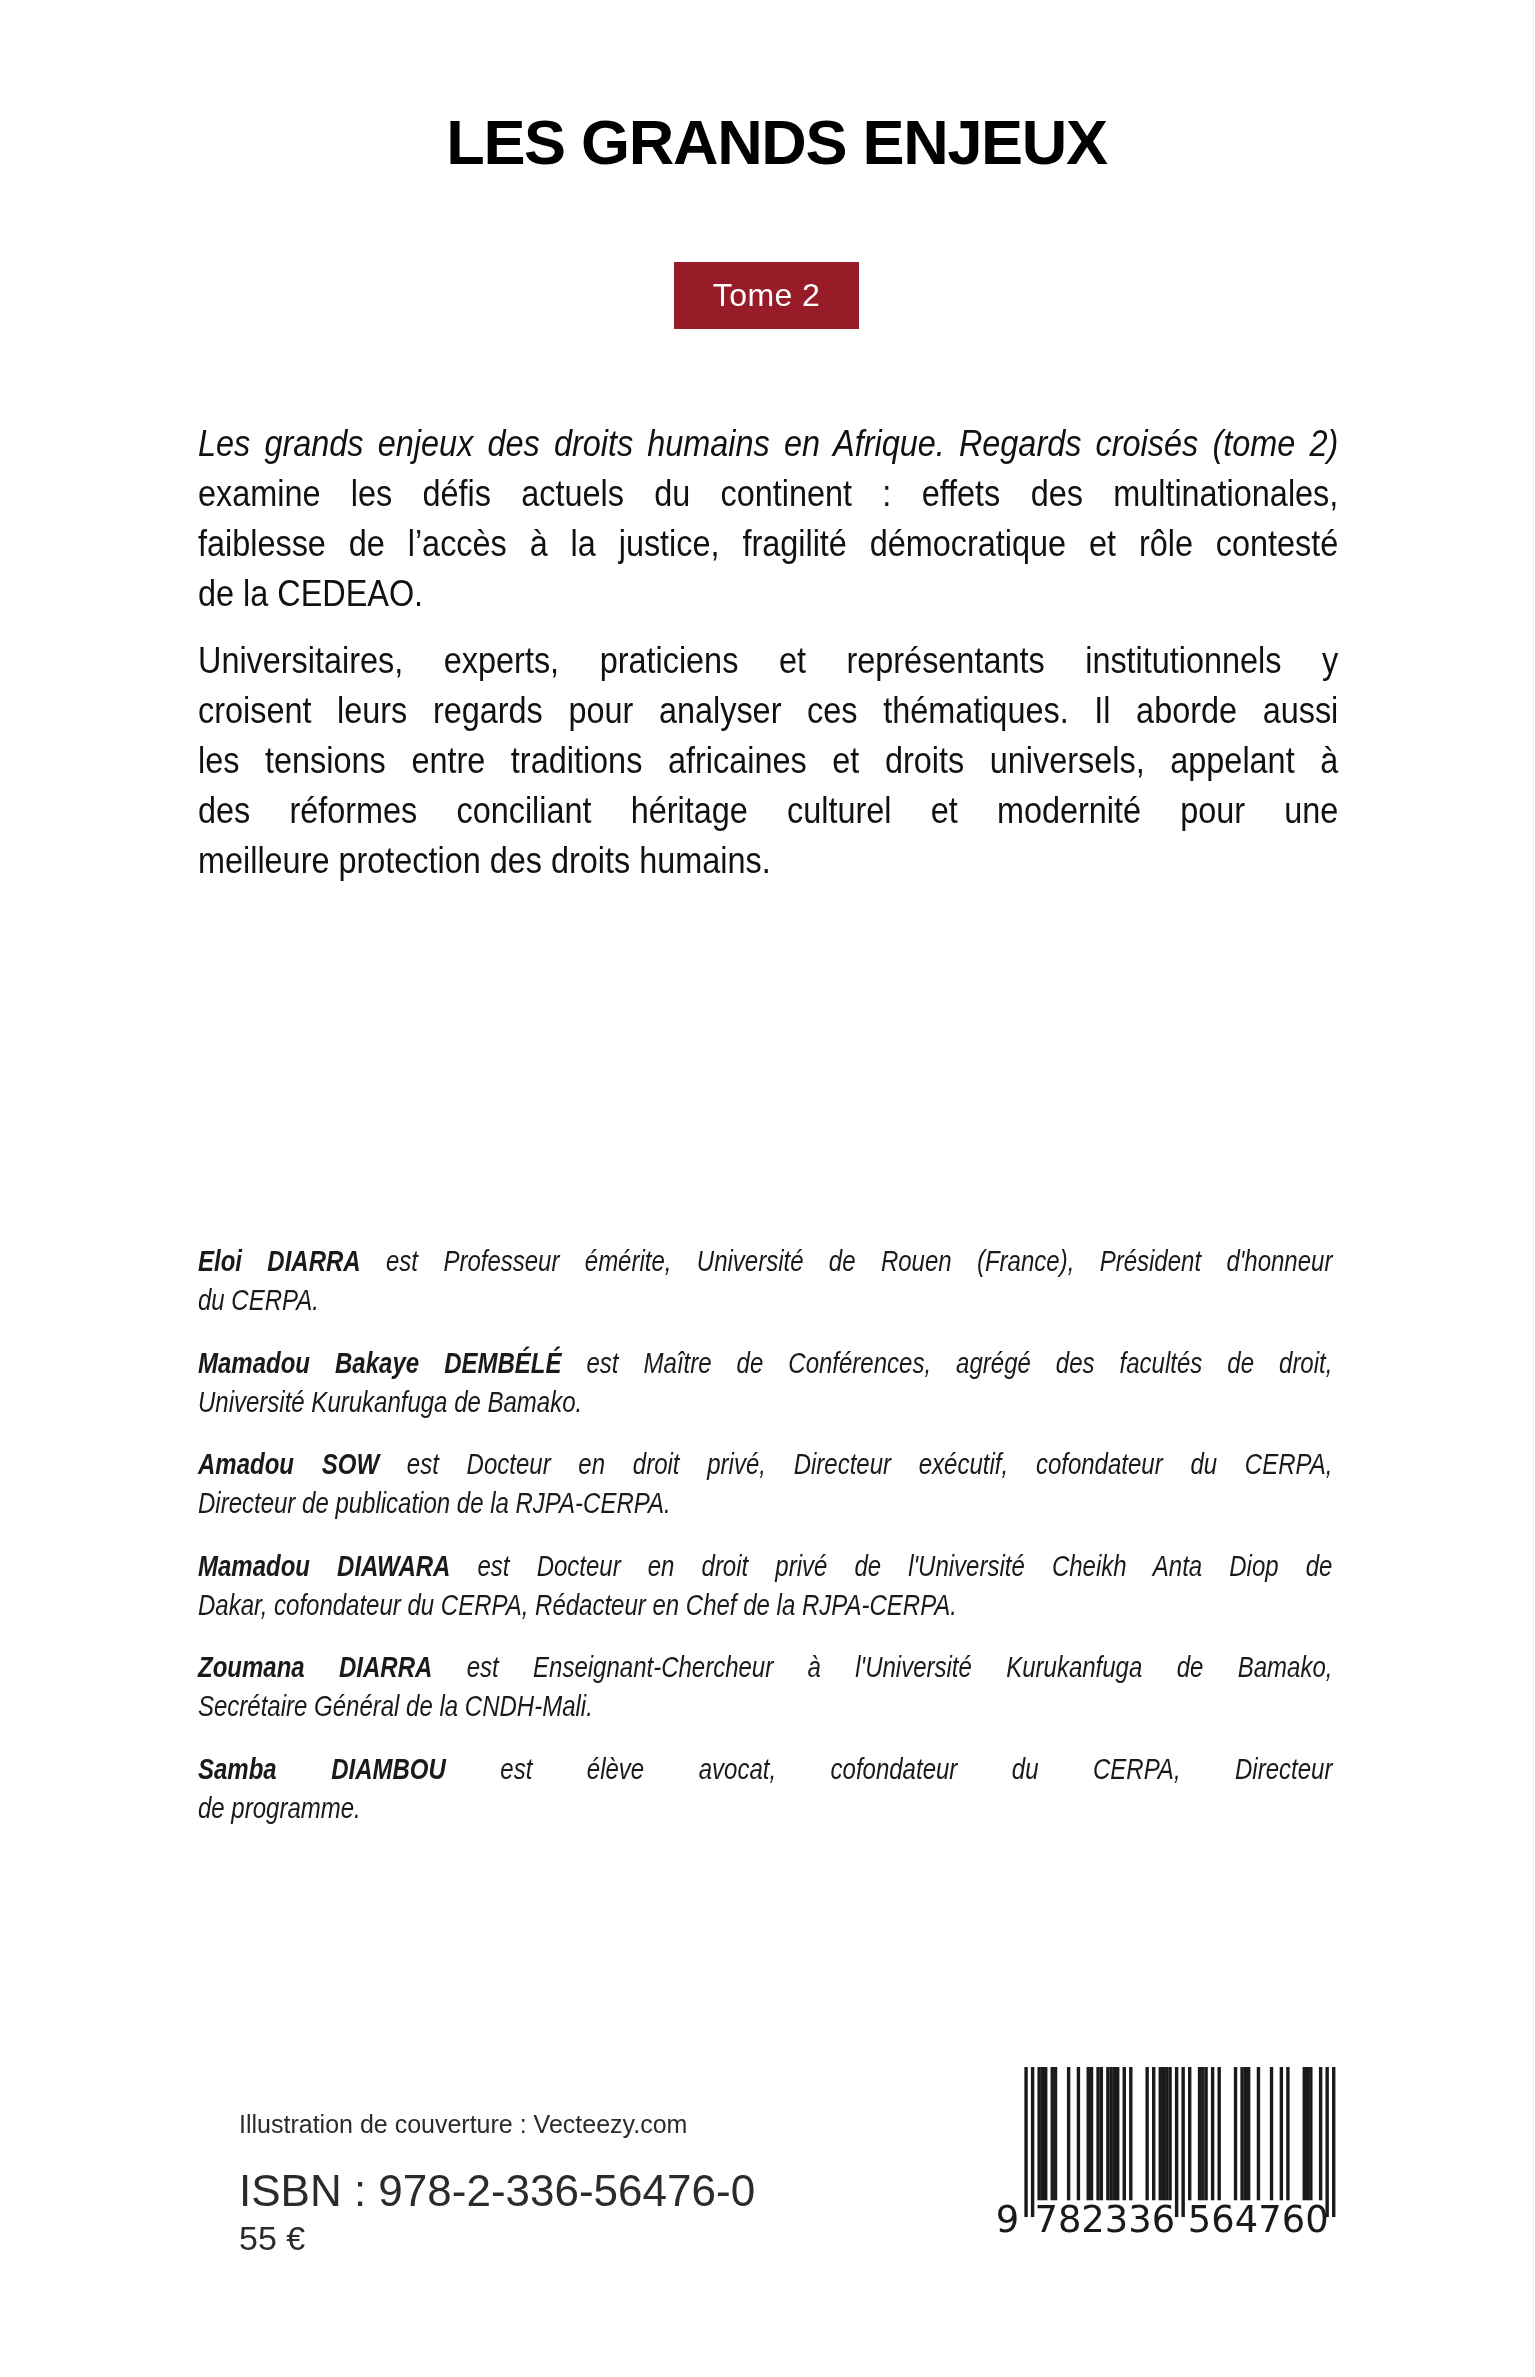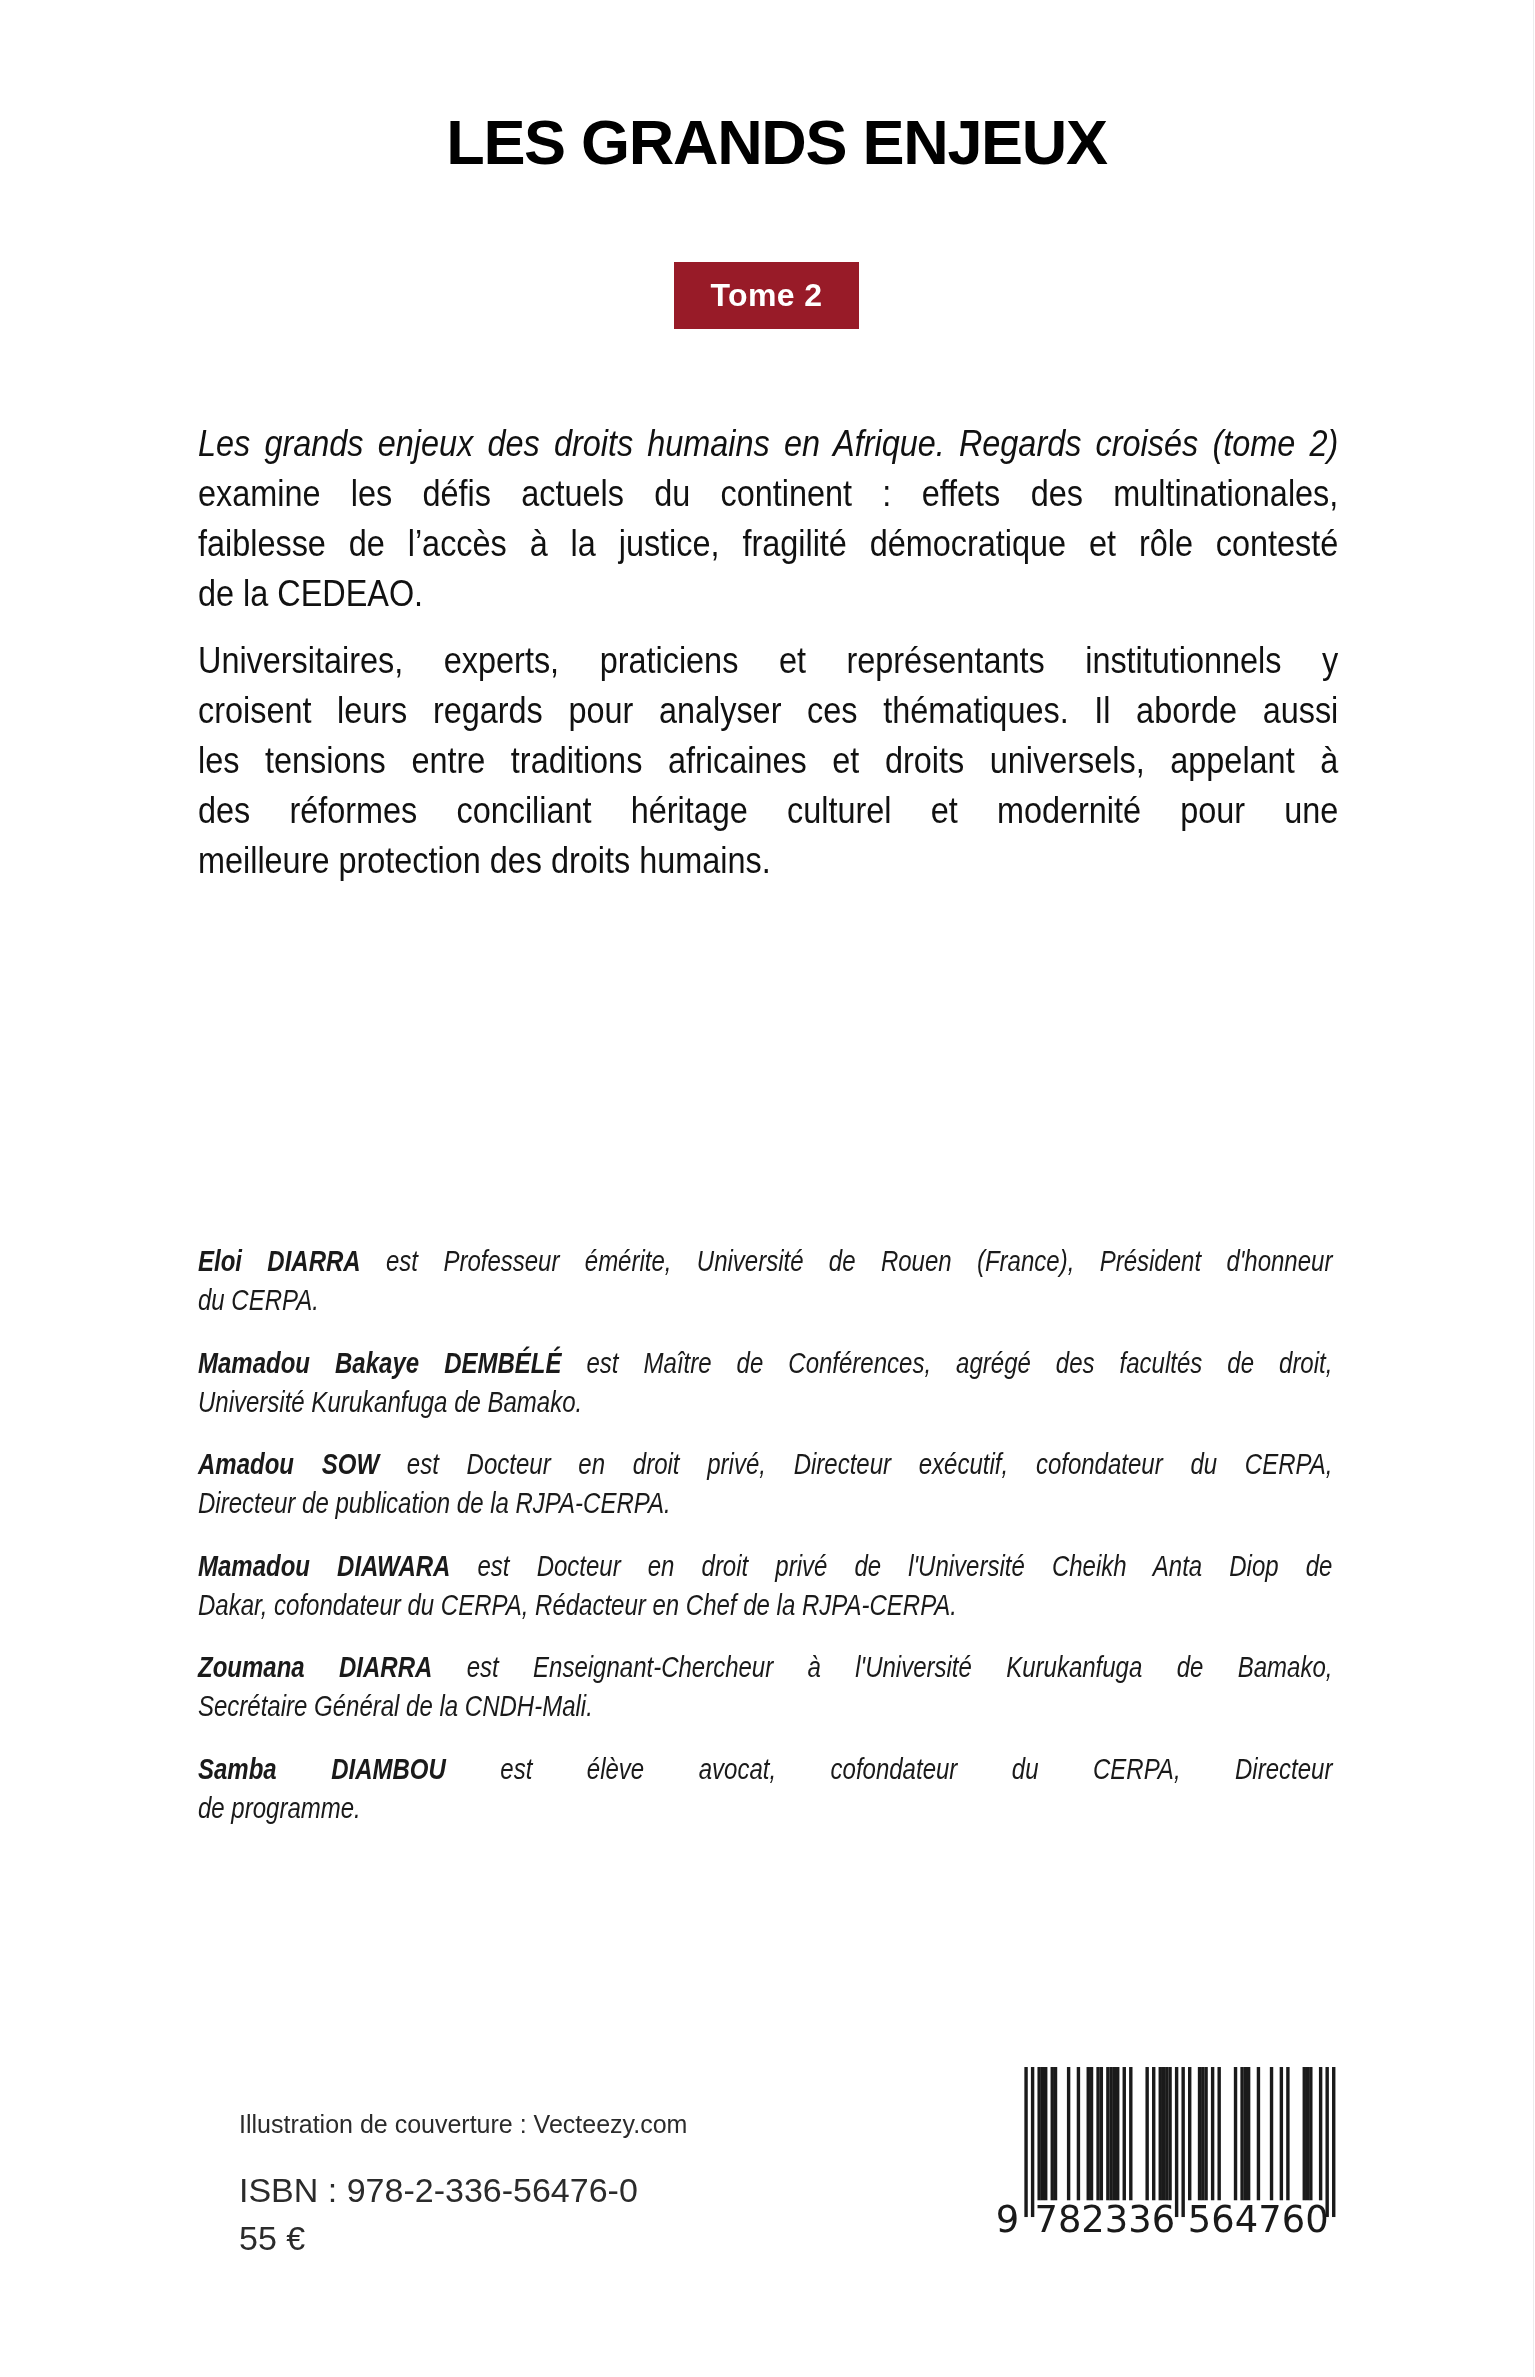--- a/index.html
+++ b/index.html
@@ -1,31 +1,31 @@
 <!DOCTYPE html>
 <html style="font-size:13.4px"><head>
 <meta charset="utf-8">
 <style>
   html, body { margin:0; padding:0; background:#ffffff; }
   body { width:1535px; height:2377px; position:relative; overflow:hidden; font-family:"Liberation Sans", sans-serif; color:#111; }
   .edge { position:absolute; top:0; right:1.7px; width:0.8px; height:2377px; background:#ececec; }
   .title { position:absolute; left:0; top:112px; width:1535px; text-align:center; font-weight:bold; font-size:63px; line-height:61px; color:#000; letter-spacing:-1.3px;padding-left:9px; }
   .title div { white-space:nowrap; }
-  .badge { position:absolute; left:674px; top:262px; width:185px; height:67px; background:#981b28; color:#fff; font-weight:bold; font-size:32px; display:flex; align-items:center; justify-content:center; letter-spacing:0.4px; }
+  .badge { position:absolute; left:674px; top:262px; width:185px; height:67px; background:#981b28; color:#fff; font-weight:normal; font-size:32px; display:flex; align-items:center; justify-content:center; letter-spacing:0.4px; }
   .desc { position:absolute; left:198px; top:419px; width:1267px; transform:scaleX(0.9); transform-origin:0 0; font-size:36px; line-height:50px; color:#111; }
   .desc .para { margin-bottom:17px; }
   .line { white-space:nowrap; text-align:justify; text-align-last:justify; }
   .line.last { text-align-last:left; }
   .desc .para.first .line:first-child { font-style:italic; }
   .authors { position:absolute; left:198px; top:1241px; width:1418px; transform:scaleX(0.8); transform-origin:0 0; font-size:30px; line-height:39px; font-style:italic; color:#1a1a1a; }
   .author { margin-bottom:23.5px; }
   .author .name { font-weight:bold; }
   .credits { position:absolute; left:199px; color:#2b2b2b; white-space:nowrap;margin-left:40px; }
   .illus { top:2109px; font-size:25px; line-height:30px; }
-  .isbn { top:2171px; font-size:34px; line-height:39px; }
+  .isbn { top:2171px; font-size:44px; line-height:39px; }
   .price { top:2213px; font-size:34px; line-height:50px; }
   .barcode { position:absolute; left:990px; top:2060px; width:352px; height:185px; }
 </style>
 </head>
 <body>
 
 <div class="edge"></div>
 
 <div class="title">
   <div>LES GRANDS ENJEUX</div>

